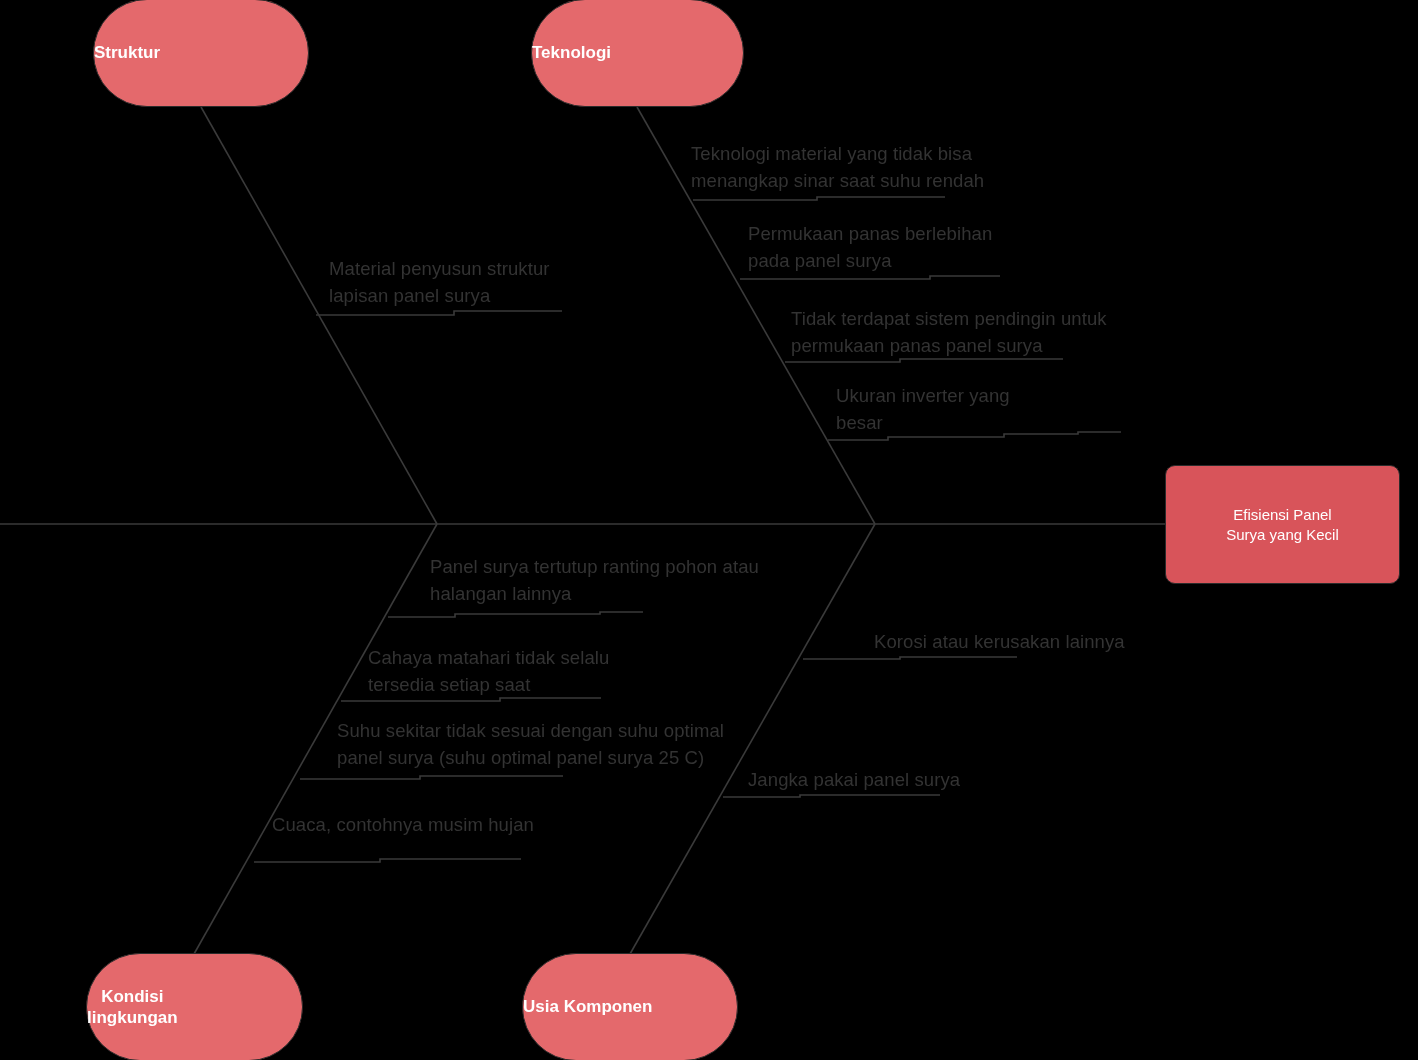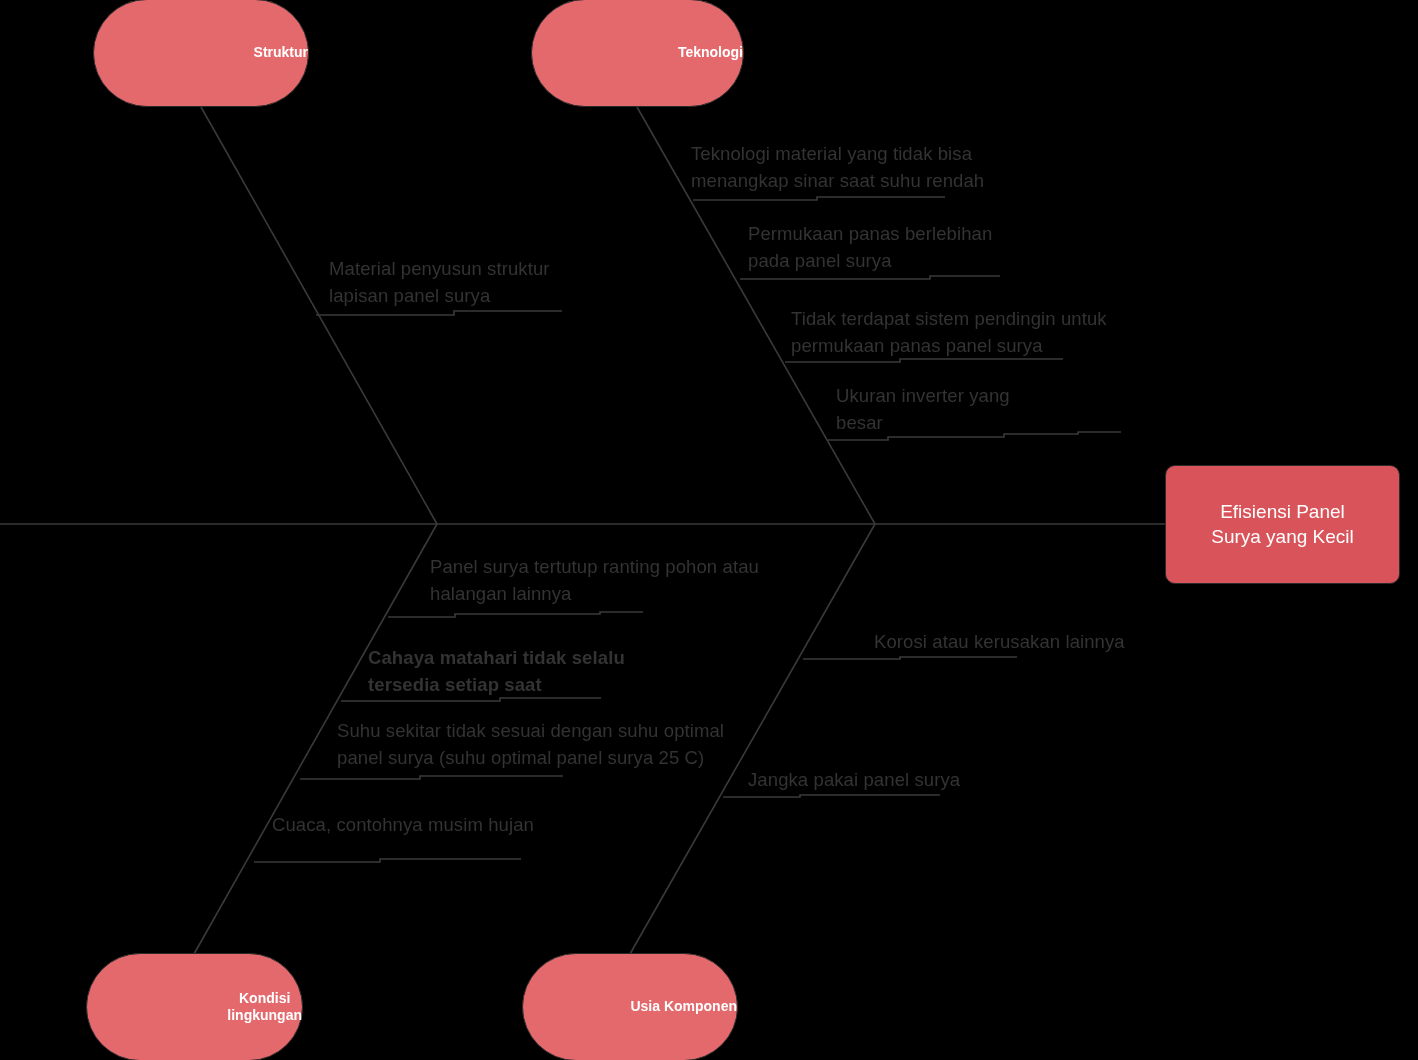--- a/index.html
+++ b/index.html
@@ -23,40 +23,40 @@
     height: 1060px;
     pointer-events: none;
   }
   .cat-box {
     position: absolute;
     background: #e4696c;
     border: 1.5px solid #2b2b2b;
     border-radius: 54px;
     display: flex;
     align-items: center;
-    justify-content: flex-end;
+    justify-content: flex-start;
     text-align: center;
     color: #ffffff;
     font-weight: bold;
-    font-size: 14px;
+    font-size: 17px;
     line-height: 1.25;
     box-sizing: border-box;
   }
   .effect-box {
     position: absolute;
     background: #d8545a;
     border: 1.5px solid #2b2b2b;
     border-radius: 10px;
     display: flex;
     align-items: center;
     justify-content: center;
     text-align: center;
     color: #ffffff;
     font-weight: normal;
-    font-size: 19px;
+    font-size: 15px;
     line-height: 1.3;
     box-sizing: border-box;
   }
   .cause-label {
     position: absolute;
     color: #333333;
     font-size: 18.5px;
     line-height: 1.45;
     white-space: pre-line;
     letter-spacing: 0.1px;
@@ -126,21 +126,21 @@
 menangkap sinar saat suhu rendah</div>
   <div class="cause-label" style="left:748px; top:221px; width:360px;">Permukaan panas berlebihan
 pada panel surya</div>
   <div class="cause-label" style="left:791px; top:306px; width:420px;">Tidak terdapat sistem pendingin untuk
 permukaan panas panel surya</div>
   <div class="cause-label" style="left:836px; top:383px; width:320px;">Ukuran inverter yang
 besar</div>
 
   <div class="cause-label" style="left:430px; top:554px; width:420px;">Panel surya tertutup ranting pohon atau
 halangan lainnya</div>
-  <div class="cause-label" style="left:368px; top:645px; width:330px;font-weight:bold;">Cahaya matahari tidak selalu
+  <div class="cause-label" style="left:368px; top:645px; width:330px;">Cahaya matahari tidak selalu
    tersedia setiap saat</div>
   <div class="cause-label" style="left:337px; top:718px; width:450px;">Suhu sekitar tidak sesuai dengan suhu optimal
 panel surya (suhu optimal panel surya 25 C)</div>
   <div class="cause-label" style="left:272px; top:812px; width:340px;">Cuaca, contohnya musim hujan</div>
 
   <div class="cause-label" style="left:834px; top:629px; width:340px;margin-left:40px;">Korosi atau kerusakan lainnya</div>
   <div class="cause-label" style="left:748px; top:767px; width:300px;">Jangka pakai panel surya</div>
 
 </div>
 

